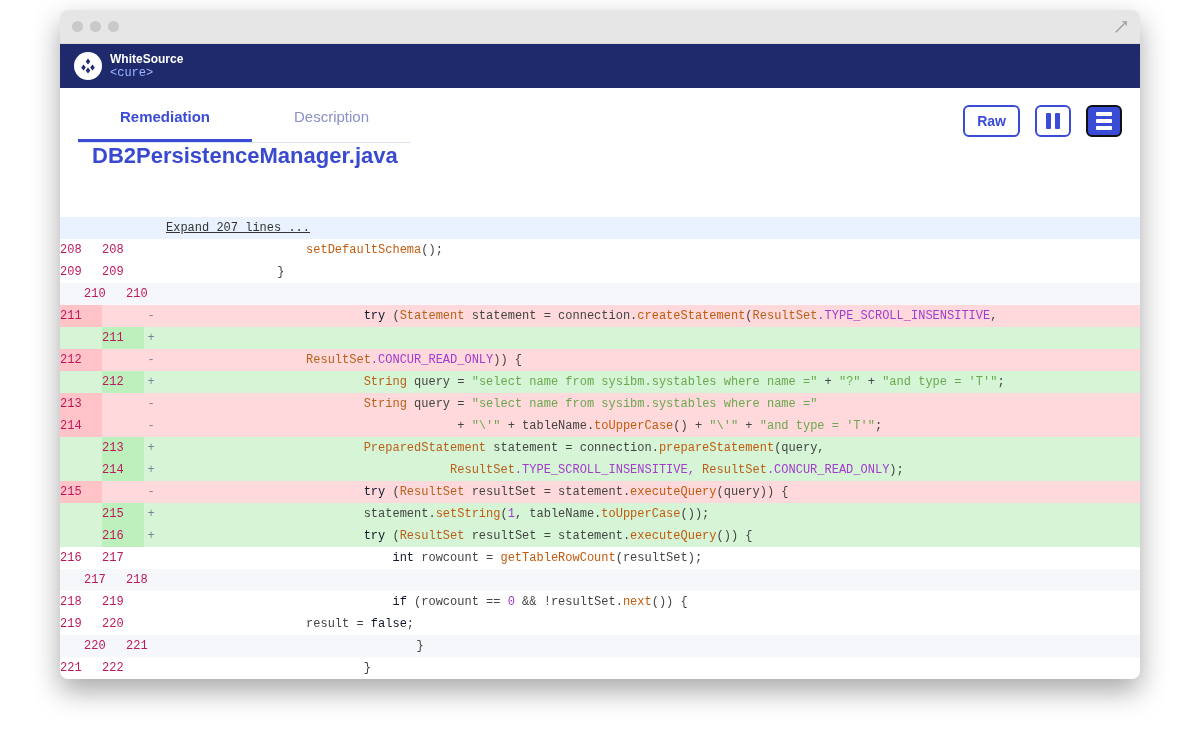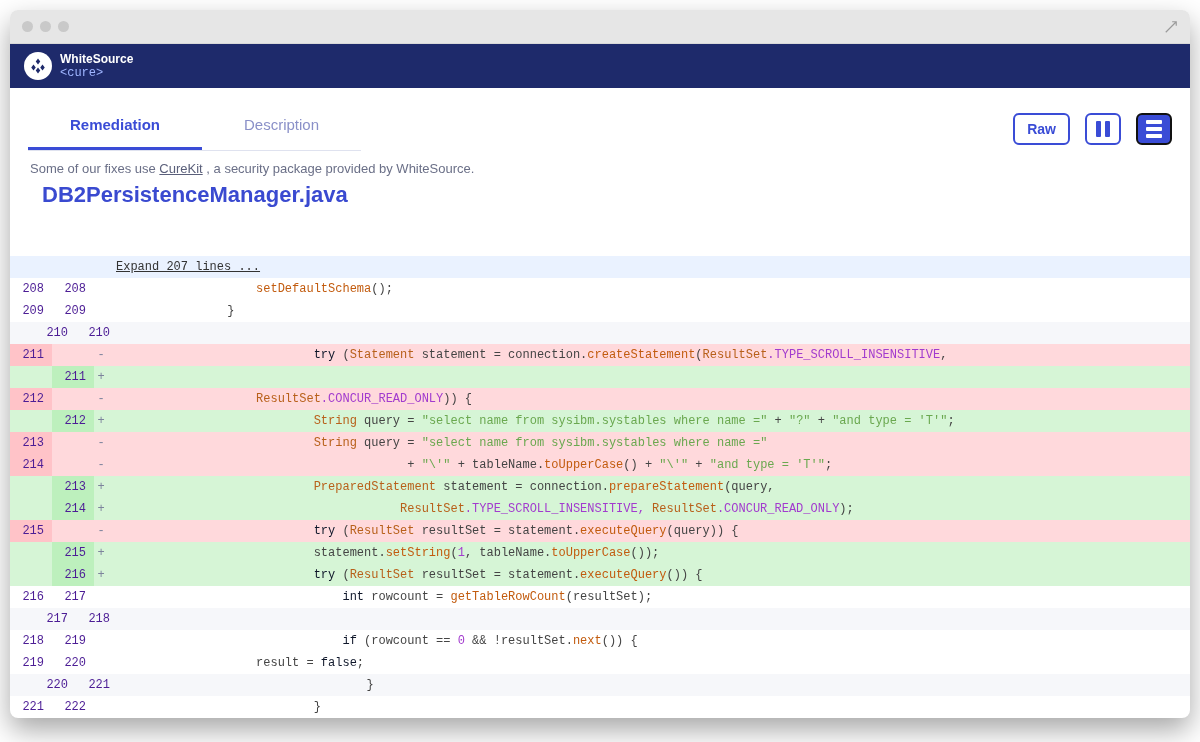--- a/index.html
+++ b/index.html
@@ -1,45 +1,45 @@
 <!DOCTYPE html>
 <html><head>
 <meta charset="utf-8">
 <style>
   * { margin: 0; padding: 0; box-sizing: border-box; }
   body { font-family: -apple-system, BlinkMacSystemFont, "Segoe UI", Helvetica, Arial, sans-serif; background: #fff; width: 1200px; height: 742px; overflow: hidden; }
-  .window { width: 1180px; margin: 10px auto 0 auto; border-radius: 8px; box-shadow: 0 12px 28px rgba(0,0,0,0.35); background: #fff; overflow: hidden; }
+  .window { width: 1080px; margin: 10px auto 0 auto; border-radius: 8px; box-shadow: 0 12px 28px rgba(0,0,0,0.35); background: #fff; overflow: hidden; }
   .titlebar { height: 34px; background: #e6e6e6; display: flex; align-items: center; padding: 0 12px; border-bottom: 1px solid #d8d8d8; position: relative; }
   .dots { display: flex; gap: 7px; }
   .dot { width: 11px; height: 11px; border-radius: 50%; background:#c9c9c9; }
   .expand-ic { position:absolute; right:12px; top:10px; width:14px; height:14px; color:#9a9a9a; }
   .brandbar { background:#1e2a6b; height:44px; display:flex; align-items:center; padding:0 14px; }
   .logo-badge { width:28px; height:28px; border-radius:50%; background:#fff; display:flex; align-items:center; justify-content:center; margin-right:8px; }
   .logo-badge svg { width:18px; height:18px; }
   .brand-text { color:#fff; font-size:12px; line-height:13px; font-weight:600; }
   .brand-sub { color:#9fb5ff; font-size:12px; font-family: "Courier New", monospace; }
-  .subbar { display:flex; align-items:center; justify-content:space-between; padding: 18px 18px 0 18px; }
+  .subbar { display:flex; align-items:center; justify-content:space-between; padding: 10px 18px 0 18px; }
   .tabs { display:flex; gap:0; border-bottom:1px solid #dfe2ef; }
   .tab { padding:10px 42px 14px 42px; font-size:15px; color:#8a90c8; cursor:pointer; border-bottom:3px solid transparent; }
   .tab.active { color:#3a4cd6; border-bottom-color:#3a4cd6; font-weight:600; }
   .toolbar { display:flex; gap:8px; align-items:center; }
   .btn { height:32px; border:2px solid #3a4cd6; border-radius:6px; background:#fff; color:#3a4cd6; font-weight:700; font-size:14px; padding:0 12px; display:flex; align-items:center; justify-content:center; cursor:pointer;margin-left:7px; }
   .btn.icon { width:36px; padding:0; }
   .btn.icon.dark { border-color:#111; color:#111; background:#3a4cd6; }
   .btn.icon.dark .bars { background:#fff; }
   .btn .cols { display:flex; gap:4px; }
   .btn .cols span { width:5px; height:16px; background:#3a4cd6; border-radius:1px; }
   .btn .rows { display:flex; flex-direction:column; gap:3px; }
   .btn .rows span { width:16px; height:4px; background:#fff; border-radius:1px; }
   .note { padding:10px 20px 6px 20px; color:#6a6f87; font-size:13px; }
   .note a { color:#5a5f7a; text-decoration:underline; }
   .filename { padding:0px 20px 12px 32px; color:#3a4ad0; font-size:22px; font-weight:600; }
   .diff { width:100%; font-family: "Menlo","Consolas","Courier New",monospace; font-size:12px; color:#444; }
   .row { display:flex; align-items:stretch; min-height:22px; line-height:22px; }
-  .ln { width:42px; text-align:right; padding-right:8px; color:#4c1d95; user-select:none; }
+  .ln { width:42px; text-align:left; padding-right:8px; color:#be185d; user-select:none; }
   .sign { width:14px; text-align:center; color:#7d839c; }
   .code { flex:1; white-space:pre; overflow:hidden; padding-left:4px; }
   .row.expand { background:#eaf2ff;margin-top:36px; }
   .row.expand .code { color:#333; text-decoration:underline; padding-left:8px; cursor:pointer; }
   .row.del { background:#ffd9dc; }
   .row.del .ln:first-child { background:#ffc3c8; }
   .row.add { background:#d6f5d6; }
   .row.add .ln:nth-child(2) { background:#bdf0bd; }
   .row.alt { background:#f6f7fa;padding-left:24px; }
   .tk-kw { color:#0f172a;text-align:center; } 
@@ -92,23 +92,20 @@
       <div class="btn icon dark">
           <div class="rows">
             <span class="bars"></span>
             <span class="bars"></span>
             <span class="bars"></span>
           </div>
         </div>
     </div>
   </div>
 
-  <div class="note">
-    <span>Some of our fixes use </span><a href="#">CureKit</a><span> , a security package provided by WhiteSource.</span>
-  </div>
 
   <div class="filename">DB2PersistenceManager.java</div>
 
   <div class="diff">
 
     <div class="row expand">
       <div class="ln"></div>
         <div class="ln"></div>
         <div class="sign"></div>
       <div class="code">Expand 207 lines ...</div>

